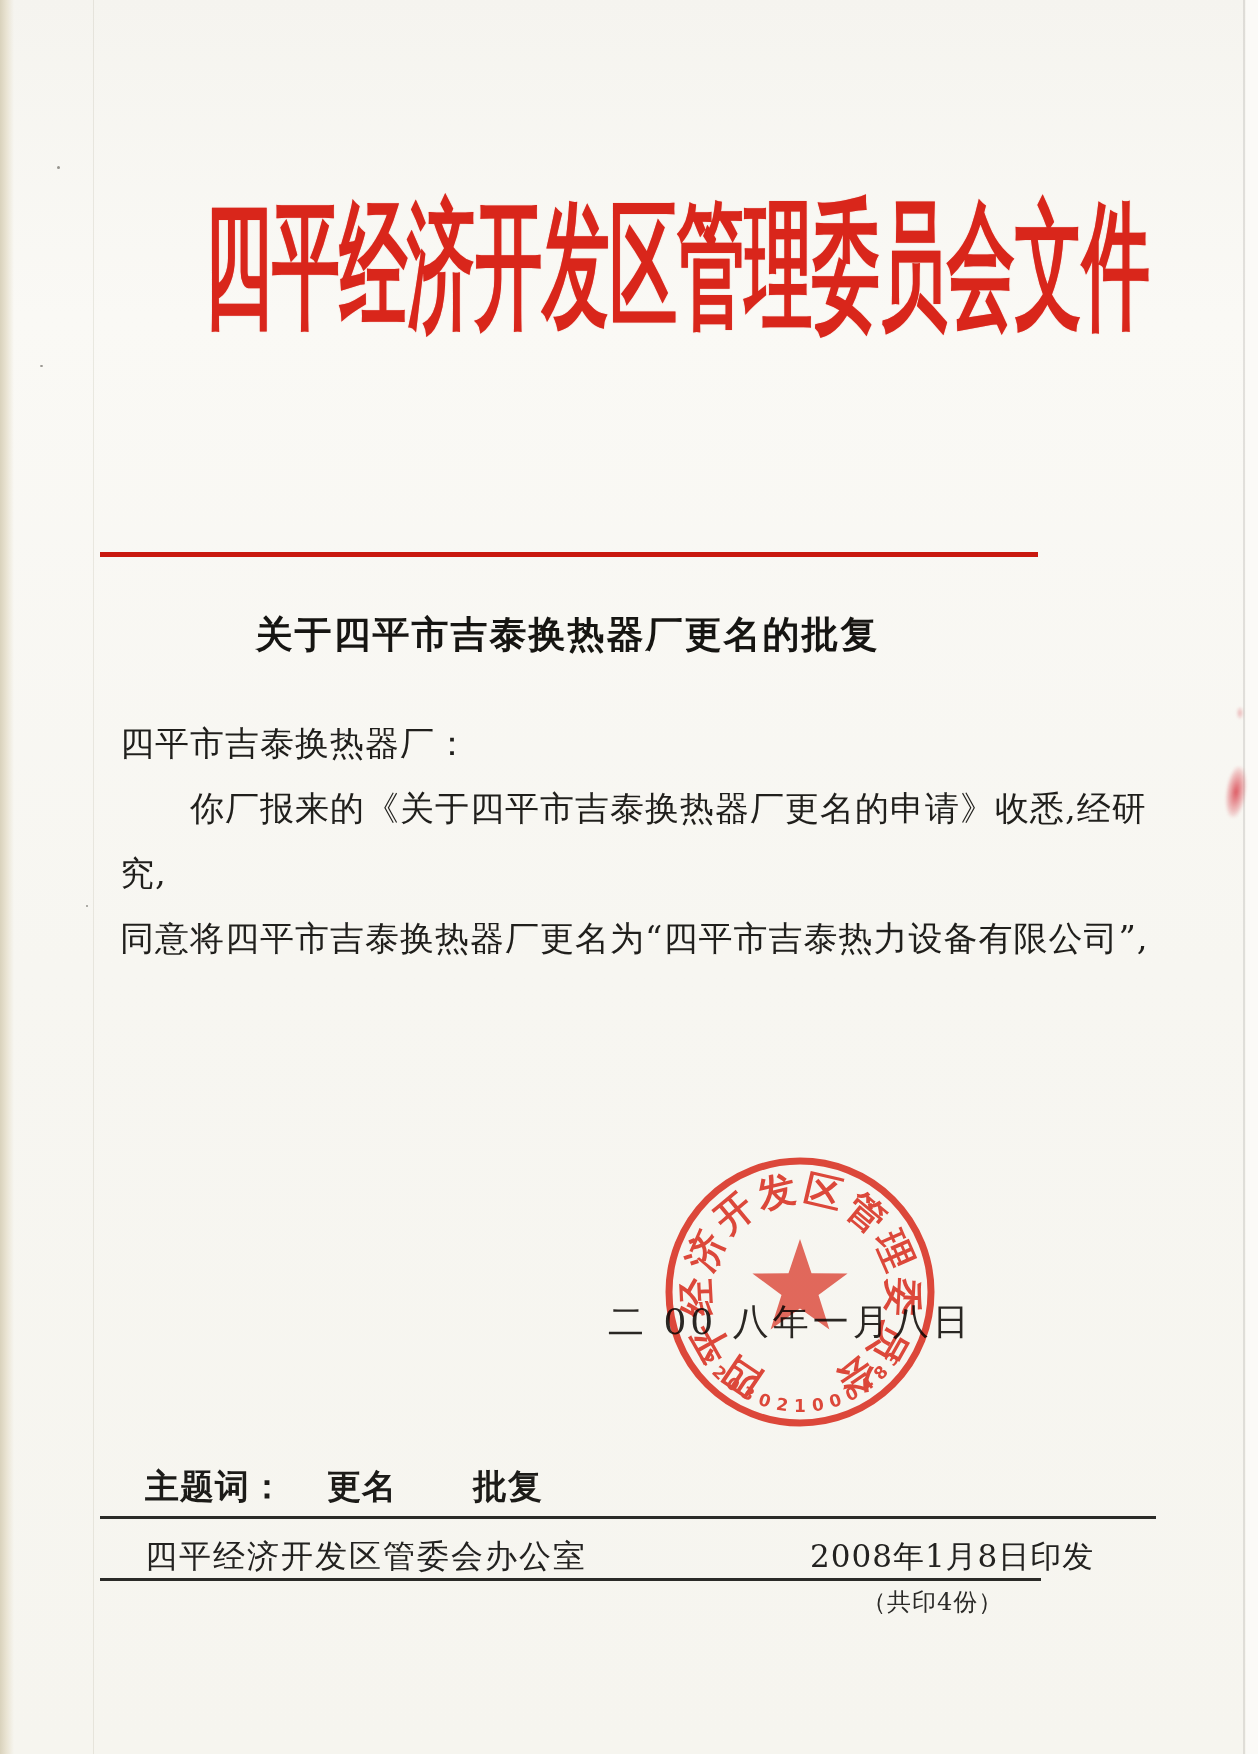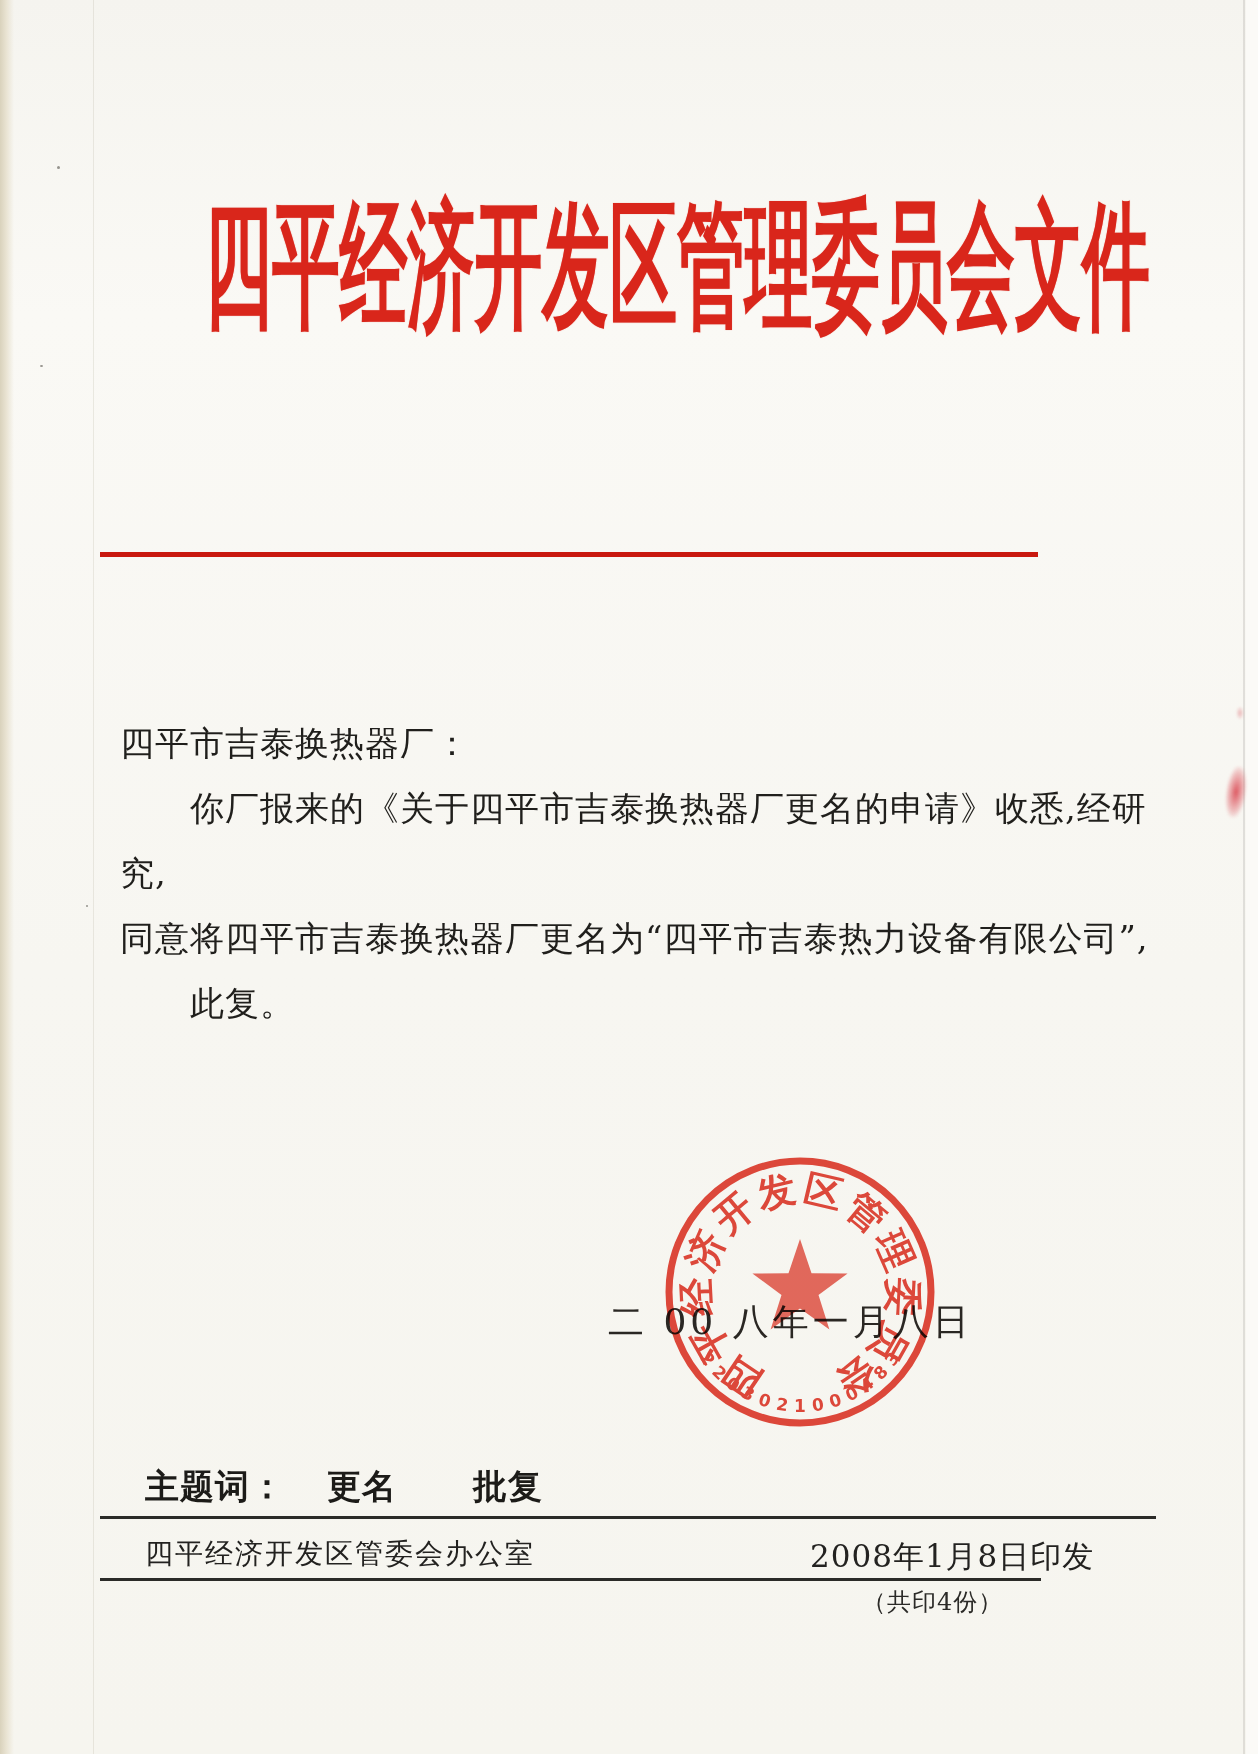--- a/index.html
+++ b/index.html
@@ -52,21 +52,21 @@
     fill:#e23a2c;text-anchor:middle;dominant-baseline:central;}
   .seal-num{font-family:"DejaVu Sans", sans-serif;font-weight:bold;font-size:17px;
     fill:#e23a2c;text-anchor:middle;dominant-baseline:central;}
 
   .subject-row{position:absolute;left:145px;top:1464px;font-family:"DejaVu Sans", sans-serif;
     font-weight:bold;font-size:34px;color:#1c1b18;letter-spacing:1px;}
   .subject-row .term1{margin-left:42px;}
   .subject-row .term2{margin-left:76px;}
 
   .rule1{position:absolute;left:100px;top:1516px;width:1056px;height:3px;background:#2b2b28;}
-  .issuer{position:absolute;left:145px;top:1535px;font-size:28px;letter-spacing:2px;color:#232220;}
+  .issuer{position:absolute;left:145px;top:1535px;font-size:32px;letter-spacing:2px;color:#232220;}
   .print-info{position:absolute;left:810px;top:1536px;font-size:31px;letter-spacing:1px;color:#232220;}
   .rule2{position:absolute;left:100px;top:1578px;width:941px;height:3px;background:#2b2b28;}
   .copies{position:absolute;left:862px;top:1586px;font-size:24px;letter-spacing:1px;color:#2b2a27;}
 </style>
 </head>
 <body>
 
 <div class="scan">
 
   <div class="edge-left"></div>
@@ -78,26 +78,26 @@
   <div class="speck sp3"></div>
   <div class="speck sp4"></div>
   <div class="smudge-red"></div>
   <div class="smudge-red-sm"></div>
 
   <div class="hdr">四平经济开发区管理委员会文件</div>
 
 
   <div class="red-rule"></div>
 
+  <div class="doc-title">关于四平市吉泰换热器厂更名的批复</div>
 
   <div class="body-block">
     <div>四平市吉泰换热器厂：</div>
     <div class="indent">你厂报来的《关于四平市吉泰换热器厂更名的申请》收悉,经研究,</div>
     <div>同意将四平市吉泰换热器厂更名为“四平市吉泰热力设备有限公司”,</div>
-    <div class="indent">此复。</div>
   </div>
 
   <div class="date-line">二 00 八年一月八日</div>
 
   <svg class="seal" viewBox="0 0 300 300">
     <circle cx="150" cy="150" r="131" fill="none" stroke="#e23a2c" stroke-width="7"></circle>
     <polygon fill="#e23a2c" fill-opacity="0.82" points="150,97 161.5,131.2 197.6,131.5 168.5,153 179.4,187.5 150,166.5 120.6,187.5 131.5,153 102.4,131.5 138.5,131.2"></polygon>
     <g id="seal-chars">
         <text class="seal-ch" transform="translate(92.4 235.4) rotate(-146.0)">四</text>
         <text class="seal-ch" transform="translate(60.3 200.6) rotate(-119.5)">平</text>

